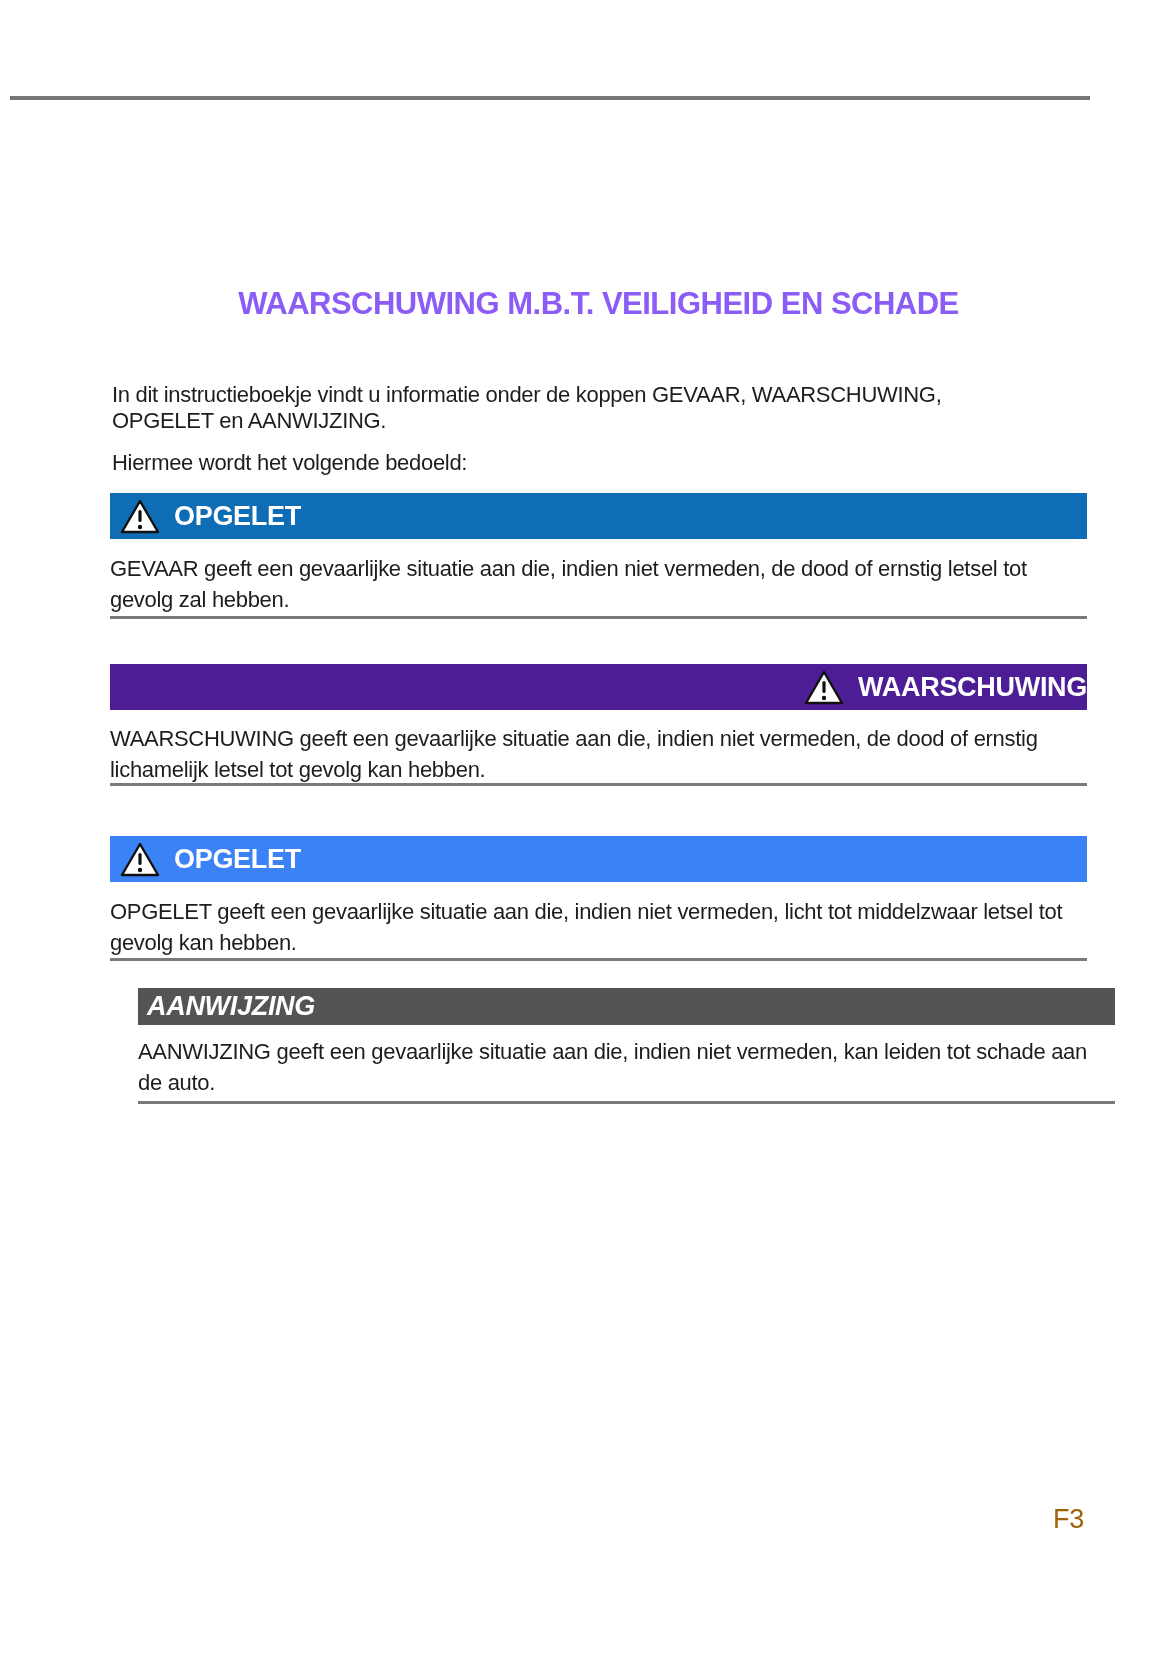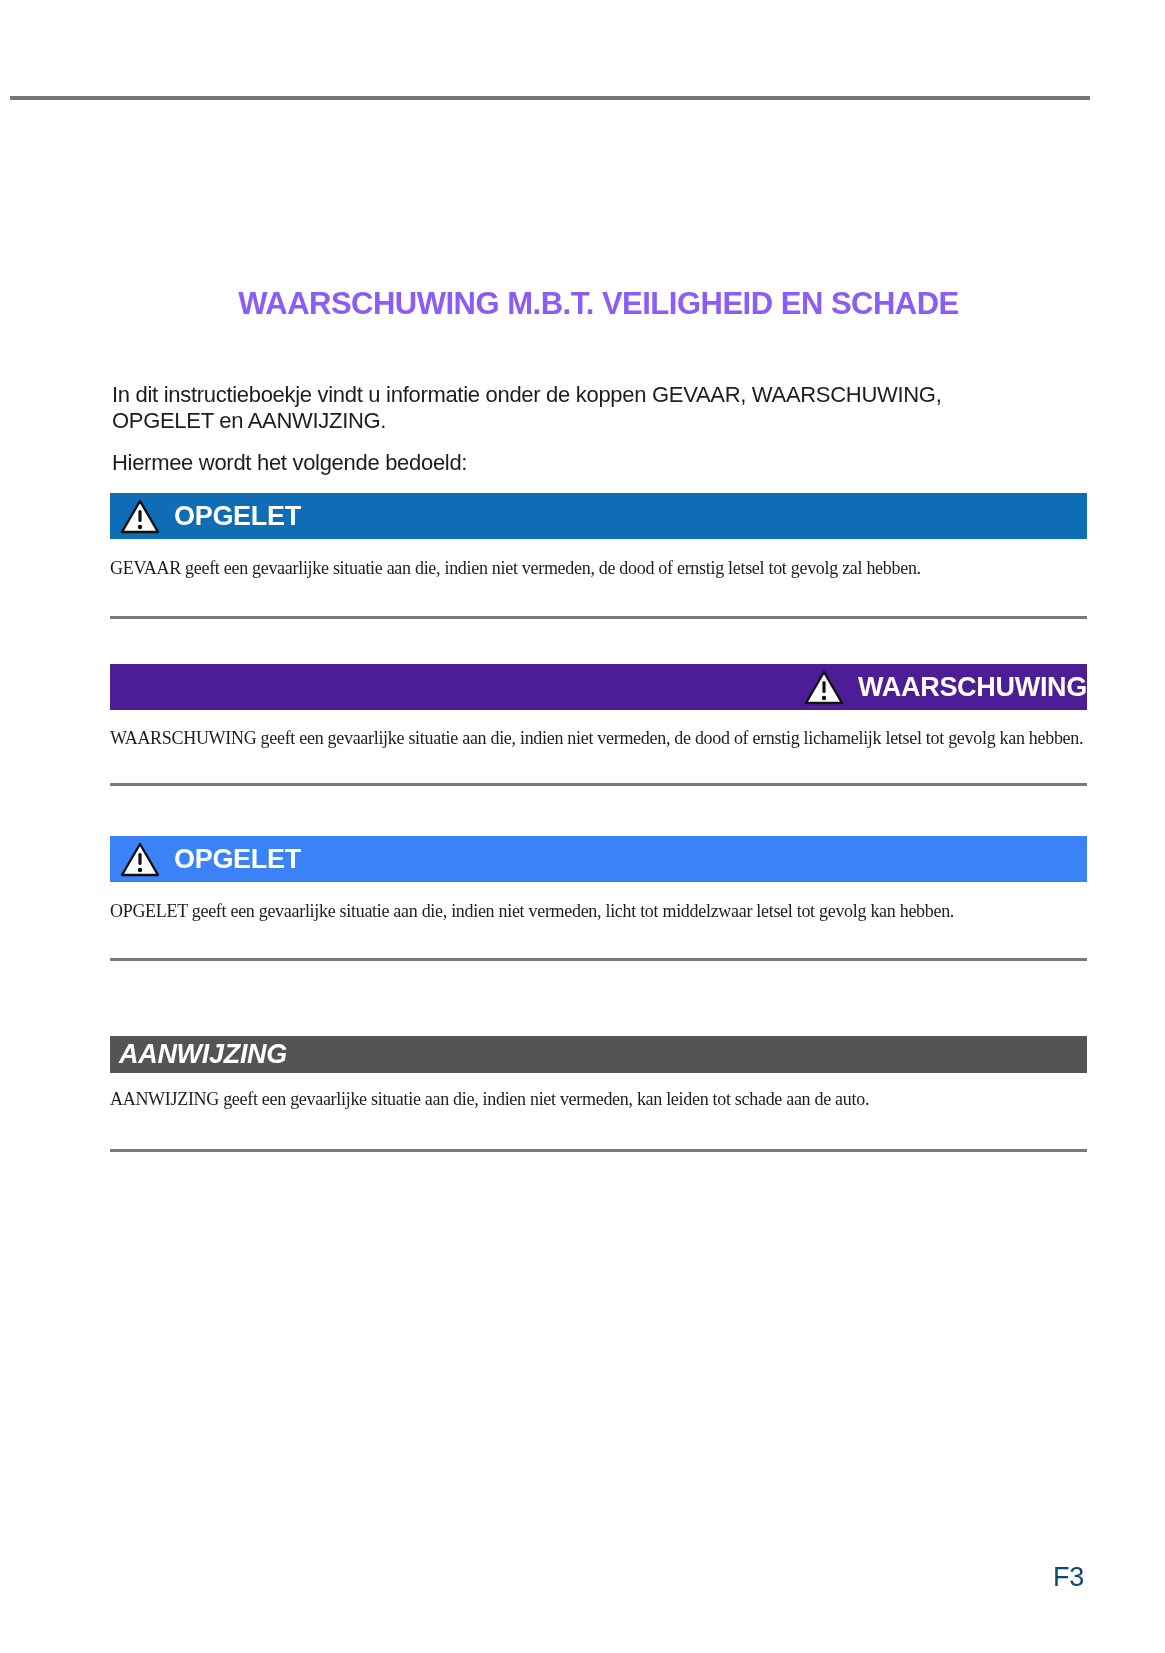--- a/index.html
+++ b/index.html
@@ -28,52 +28,51 @@
   .intro{
     position:absolute;left:2px;margin:0;
     font-size:22px;line-height:26px;letter-spacing:-0.3px;
   }
   .intro-1{top:382px;max-width:910px;}
   .intro-2{top:450px;max-width:960px;}
   .notice{position:absolute;left:0;width:100%;}
   .n0{top:493px;height:126px;}
   .n1{top:664px;height:122px;}
   .n2{top:836px;height:125px;}
-  .n3{top:1036px;height:116px;}
+  .n3{top:988px;height:116px;margin-left:28px;}
   .bar{
     display:flex;align-items:center;
     height:46px;width:100%;
     box-sizing:border-box;padding-left:10px;
   }
   .n3 .bar{height:37px;padding-left:9px;}
   .tri-icon{display:inline-flex;margin-right:14px;line-height:0;}
   .bar-label{
     color:#ffffff;font-weight:bold;font-size:27px;
     letter-spacing:-0.3px;white-space:nowrap;
   }
   .bar-label.italic{font-style:italic;}
   .notice-body{
     margin:0;padding-top:14px;
-    font-size:18px;line-height:31px;letter-spacing:-0.3px;
+    font-size:22px;line-height:31px;letter-spacing:-0.3px;
     max-width:977px;
-    font-family:Liberation Serif, serif;
   }
   .n1 .notice-body{padding-top:13px;}
   .n2 .notice-body{}
   .n3 .notice-body{padding-top:11px;}
   .rule{
     position:absolute;left:0;right:0;height:3px;background:#7a7a7a;
   }
   .n0 .rule{top:123px;}
   .n1 .rule{top:119px;}
   .n2 .rule{top:122px;}
   .n3 .rule{top:113px;}
   .page-number{
-    position:absolute;left:1053px;top:1562px;
-    font-size:27px;letter-spacing:-0.3px;color:#0c4a6e;
+    position:absolute;left:1053px;top:1504px;
+    font-size:27px;letter-spacing:-0.3px;color:#a16207;
   }
 </style>
 </head>
 <body>
 
 <div class="page">
   <div class="top-rule"></div>
 
   <main class="content">
     <h1 class="heading" style="color: #8b5cf6;">

